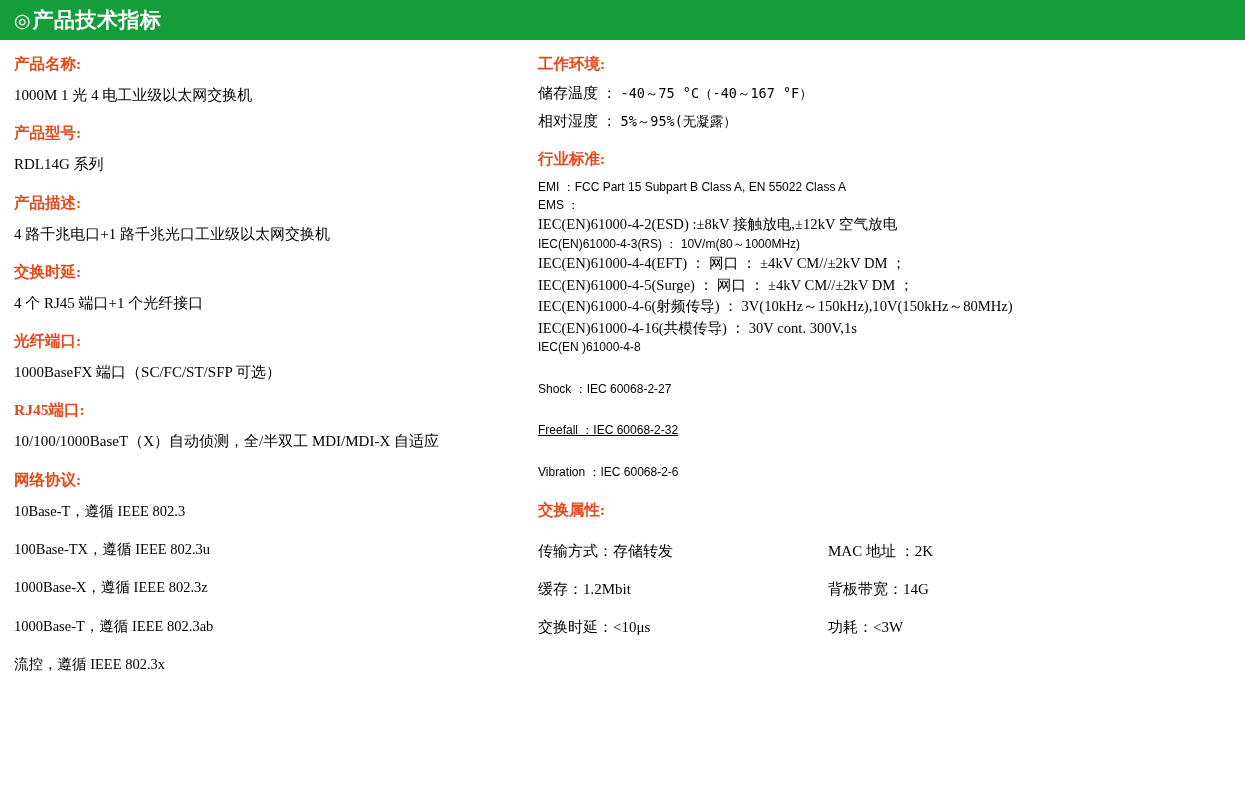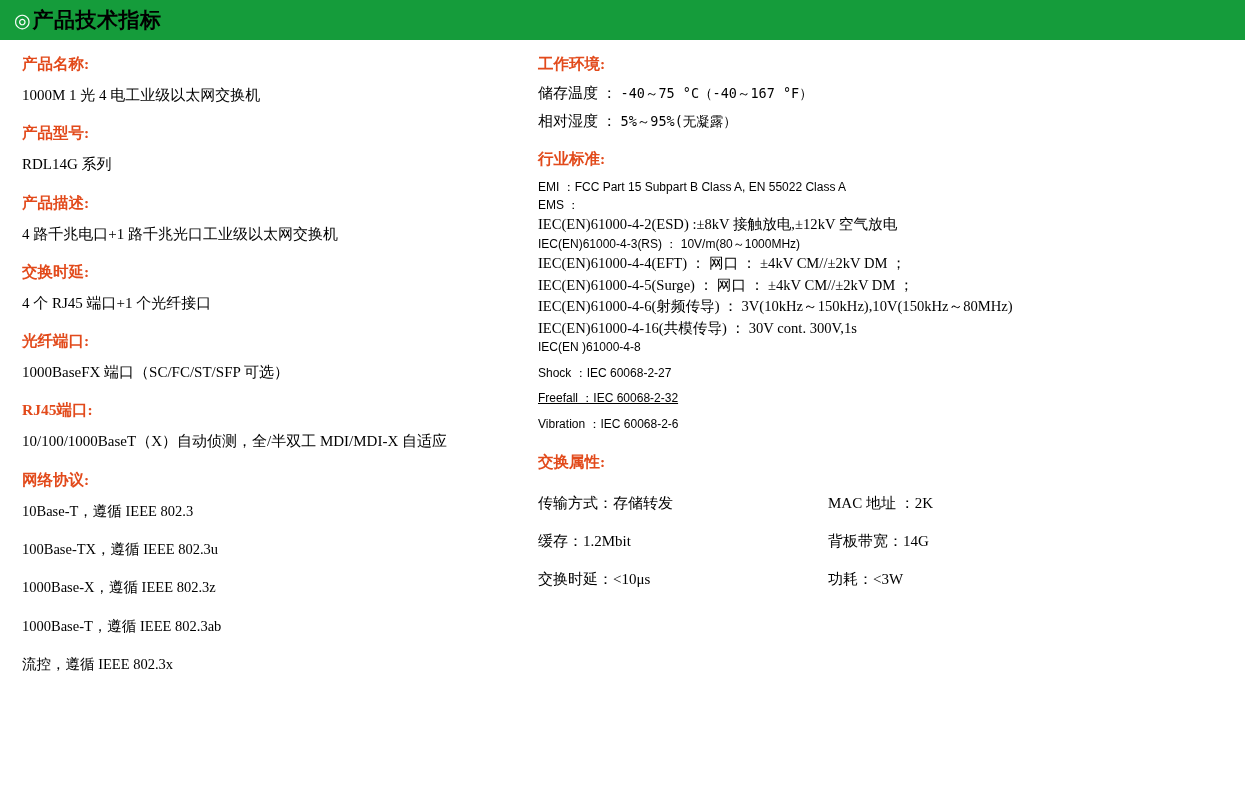--- a/index.html
+++ b/index.html
@@ -29,34 +29,34 @@
     padding-left: 14px;
     box-sizing: border-box;
   }
   .header-bar .hdr-icon {
     color: #ffffff;
     font-size: 19px;
     line-height: 1;
     margin-right: 2px;
   }
   .header-bar .hdr-title {
-    color: #000000;
+    color: #ffffff;
     font-size: 21px;
     font-weight: bold;
     font-family: "Liberation Serif", serif;
     letter-spacing: 0.5px;
   }
   .columns {
     display: flex;
     padding: 14px 0 0 0;
     box-sizing: border-box;
   }
   .col-left {
     width: 518px;
-    padding-left: 22px;
+    padding-left: 14px;
     box-sizing: border-box;
   }
   .col-right {
     width: 727px;
     padding-left: 20px;
     box-sizing: border-box;
   }
   .sec-title {
     color: #e8491d;
     color: #e24a1b;
@@ -88,21 +88,21 @@
   .env-row .lbl { display: inline-block; }
   .env-row .val { font-family: "DejaVu Sans Mono", monospace; font-size: 13.5px; }
   .std-block .std-row {
     font-family: Liberation Sans, sans-serif;
     font-size: 12px;
     line-height: 1.47;
     white-space: nowrap;
   }
   .std-block .std-row.zh { font-family: "Liberation Serif", serif; font-size: 14.6px; }
   .std-block .std-spaced {
-    margin-top: 8px;
+    margin-top: 24px;
   }
   .attr-table {
     width: 100%;
     border-collapse: collapse;
     margin-top: 16px;
   }
   .attr-table td {
     font-size: 15px;
     font-family: "Liberation Serif", serif;
     padding: 5px 0 14px 0;

